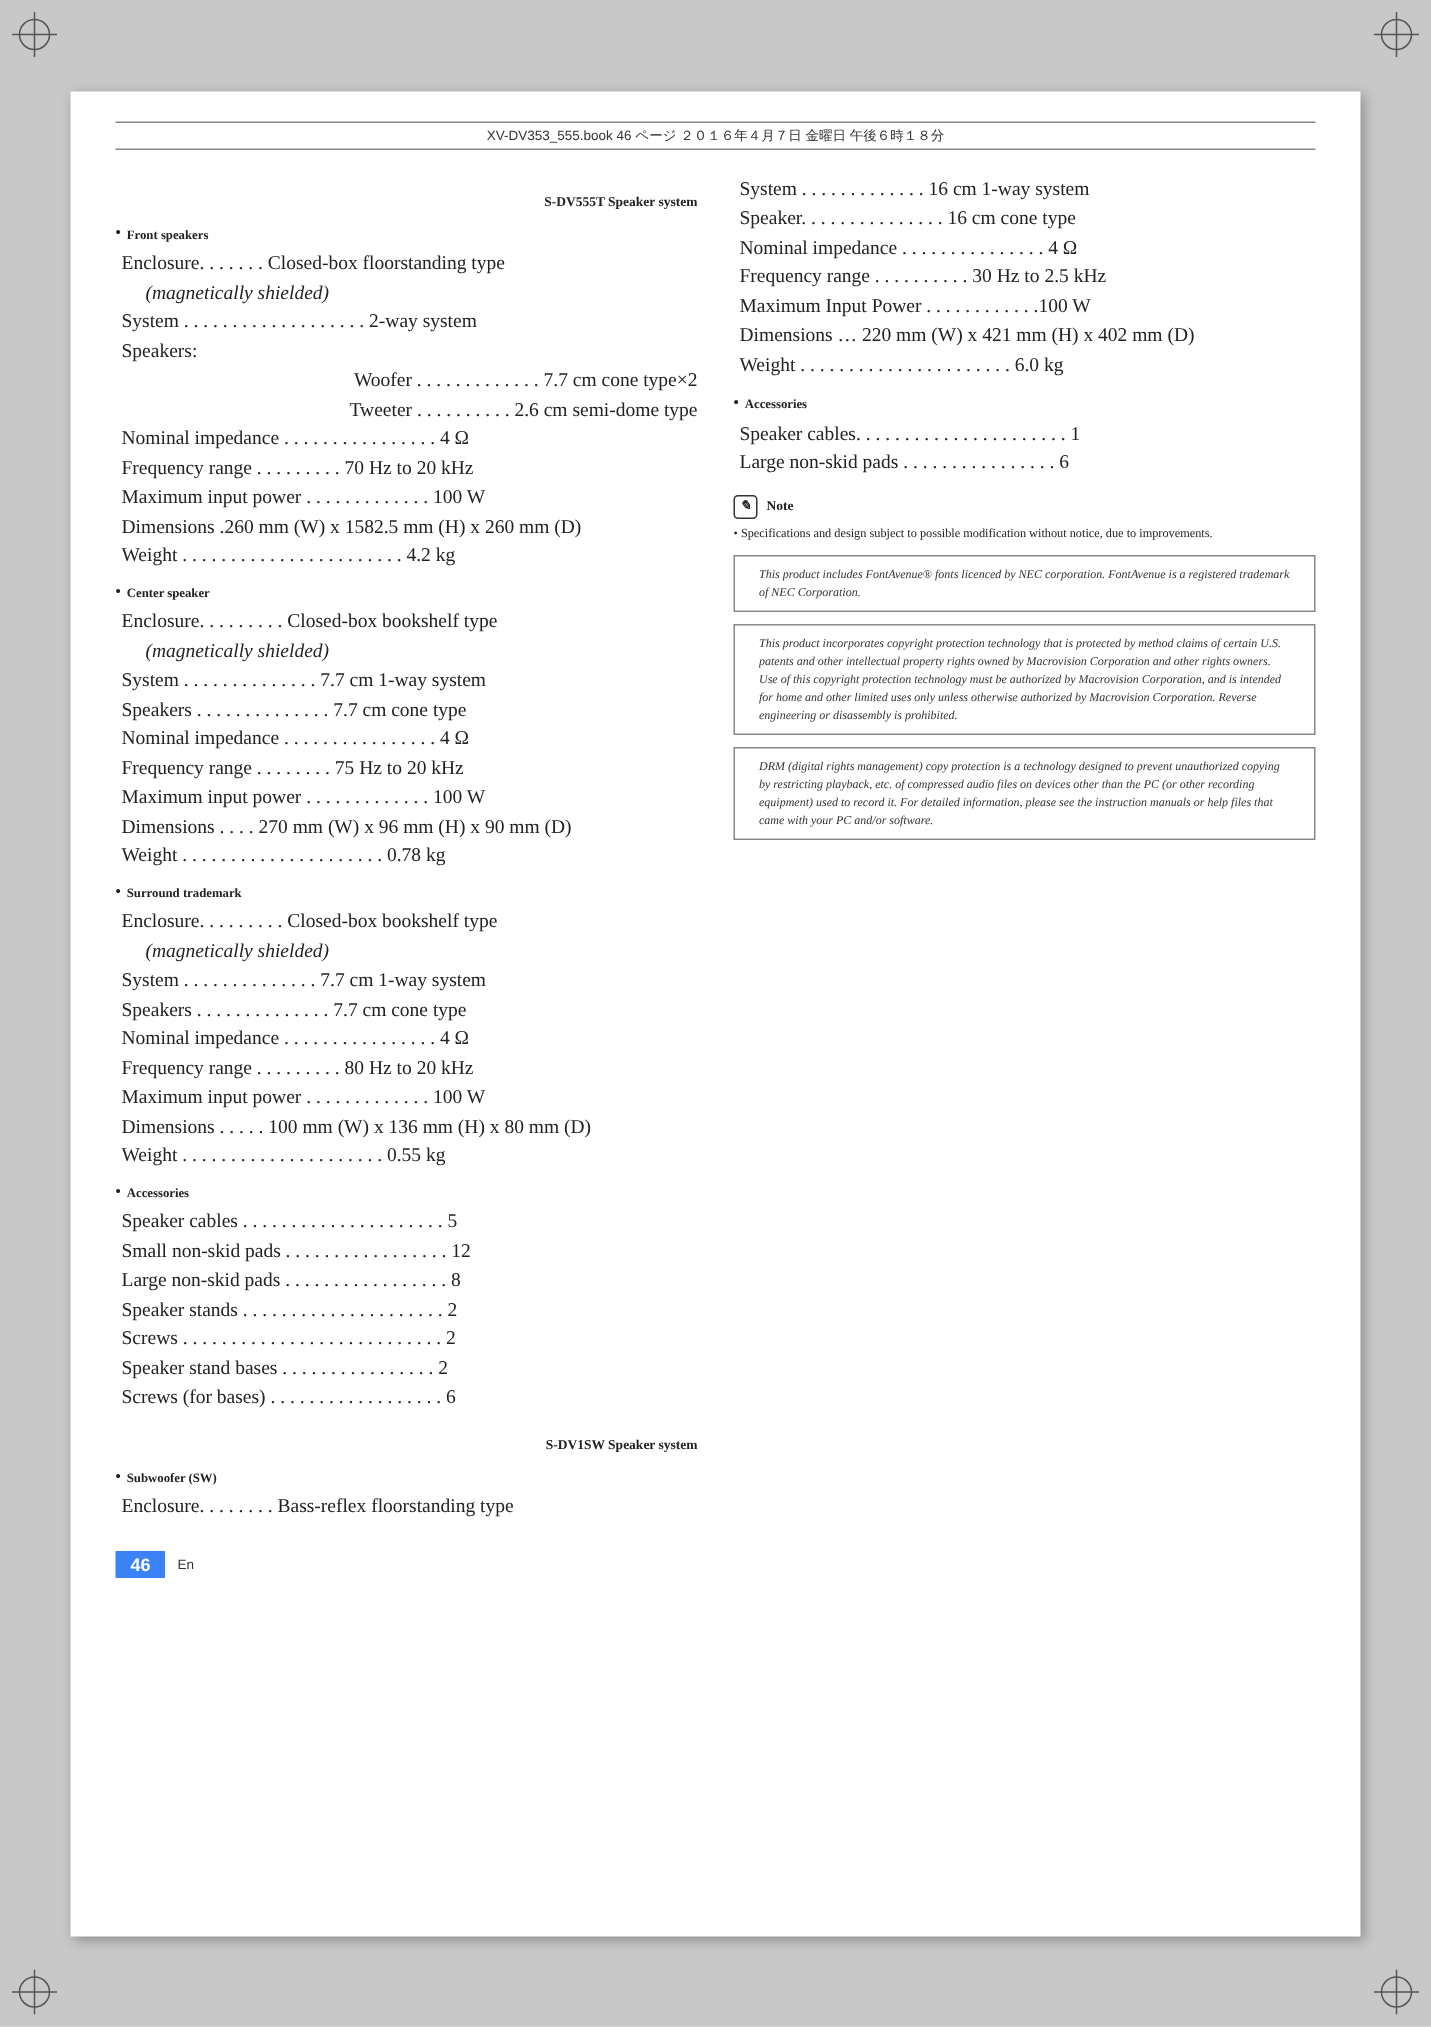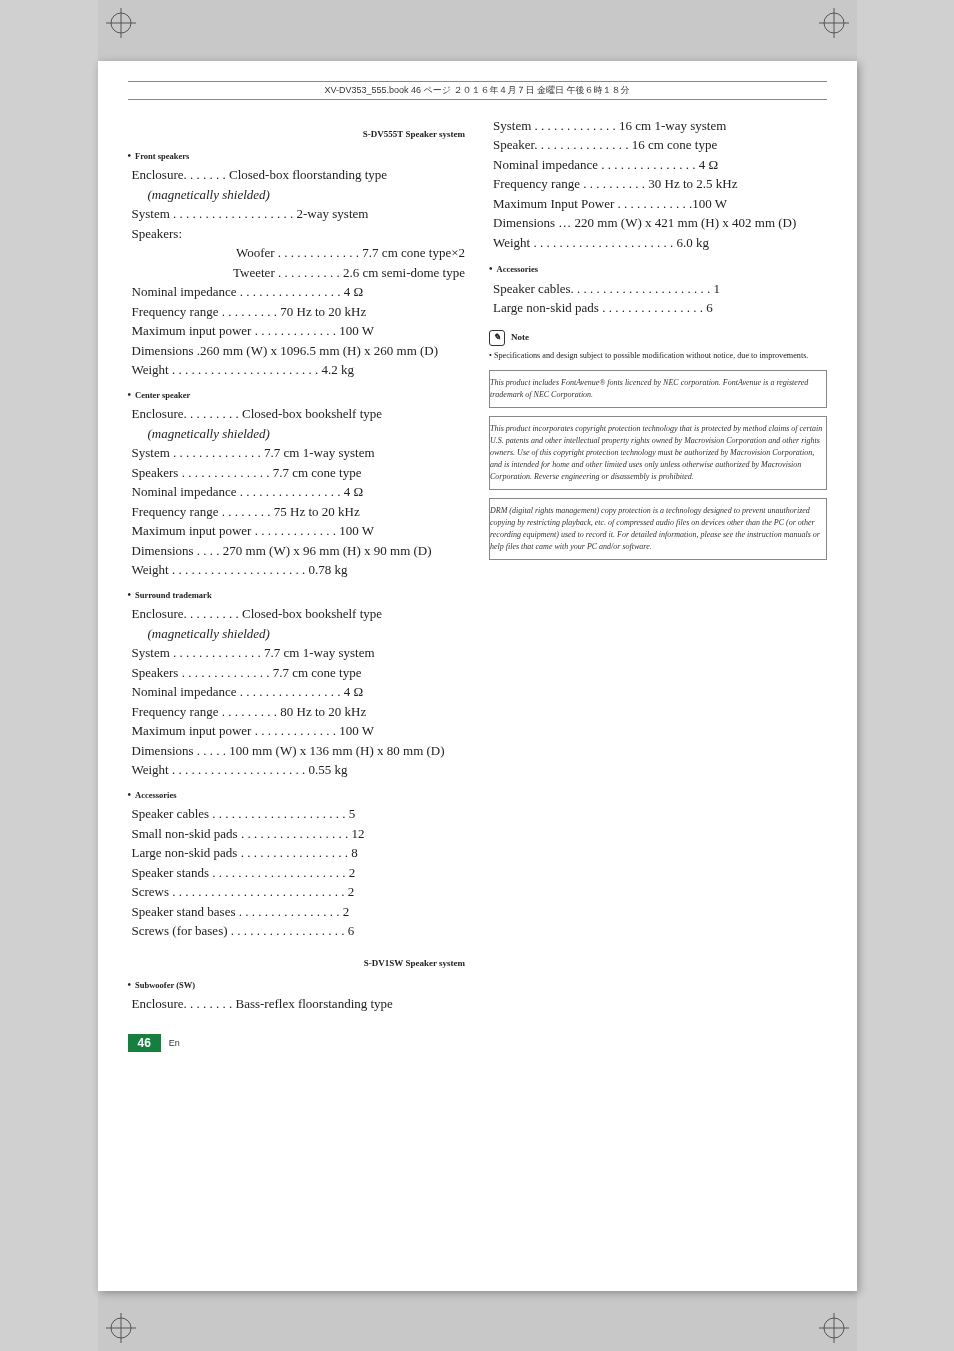--- a/index.html
+++ b/index.html
@@ -5,21 +5,21 @@
     * { margin: 0; padding: 0; box-sizing: border-box; }
     body {
       background: #d0d0d0;
       display: flex;
       justify-content: center;
       align-items: flex-start;
       min-height: 100vh;
       font-family: 'Times New Roman', Times, serif;
     }
     .page-wrapper {
-      width: 759px;
+      width: 954px;
       min-height: 1351px;
       background: #c8c8c8;
       position: relative;
       display: flex;
       justify-content: center;
       align-items: center;
     }
     .page {
       width: 860px;
       min-height: 1230px;
@@ -150,37 +150,37 @@
       font-size: 9px;
       font-style: italic;
       font-family: serif;
     }
     .note-text {
       font-size: 8.2px;
       line-height: 1.5;
     }
     .info-box {
       border: 1px solid #888;
-      padding: 6px 0;
+      padding: 6px 16px;
       margin-top: 8px;
       font-size: 8px;
       font-style: italic;
       line-height: 1.5;
       color: #333;
     }
 
     
     .page-number-bar {
       display: flex;
       align-items: center;
       gap: 8px;
       margin-top: 20px;
     }
     .page-number-box {
-      background: #15803d;
+      background: #3b82f6;
       color: #fff;
       font-size: 12px;
       font-weight: bold;
       padding: 2px 10px;
       font-family: Arial, sans-serif;
     }
     .page-lang {
       font-size: 9px;
       color: #333;
       font-family: Liberation Sans, sans-serif;
@@ -240,21 +240,21 @@
         <div>
           <div class="spec-line">Enclosure. . . . . . . Closed-box floorstanding type</div>
           <div class="spec-line indent">(magnetically shielded)</div>
           <div class="spec-line">System . . . . . . . . . . . . . . . . . . . 2-way system</div>
           <div class="spec-line">Speakers:</div>
           <div class="spec-line indent2">Woofer  . . . . . . . . . . . . . 7.7 cm cone type×2</div>
           <div class="spec-line indent2">Tweeter  . . . . . . . . . . 2.6 cm semi-dome type</div>
           <div class="spec-line">Nominal impedance . . . . . . . . . . . . . . . . 4 Ω</div>
           <div class="spec-line">Frequency range  . . . . . . . . . 70 Hz to 20 kHz</div>
           <div class="spec-line">Maximum input power . . . . . . . . . . . . . 100 W</div>
-          <div class="spec-line">Dimensions  .260 mm (W) x 1096.5 mm (H) x 260 mm (D)</div>
+          <div class="spec-line">Dimensions  .260 mm (W) x 1582.5 mm (H) x 260 mm (D)</div>
           <div class="spec-line">Weight . . . . . . . . . . . . . . . . . . . . . . . 4.2 kg</div>
         </div>
 
         <div class="subsection-title">
           <span class="bullet">•</span>
           <span>Center speaker</span>
         </div>
         <div>
           <div class="spec-line">Enclosure. . . . . . . . . Closed-box bookshelf type</div>
           <div class="spec-line indent">(magnetically shielded)</div>

